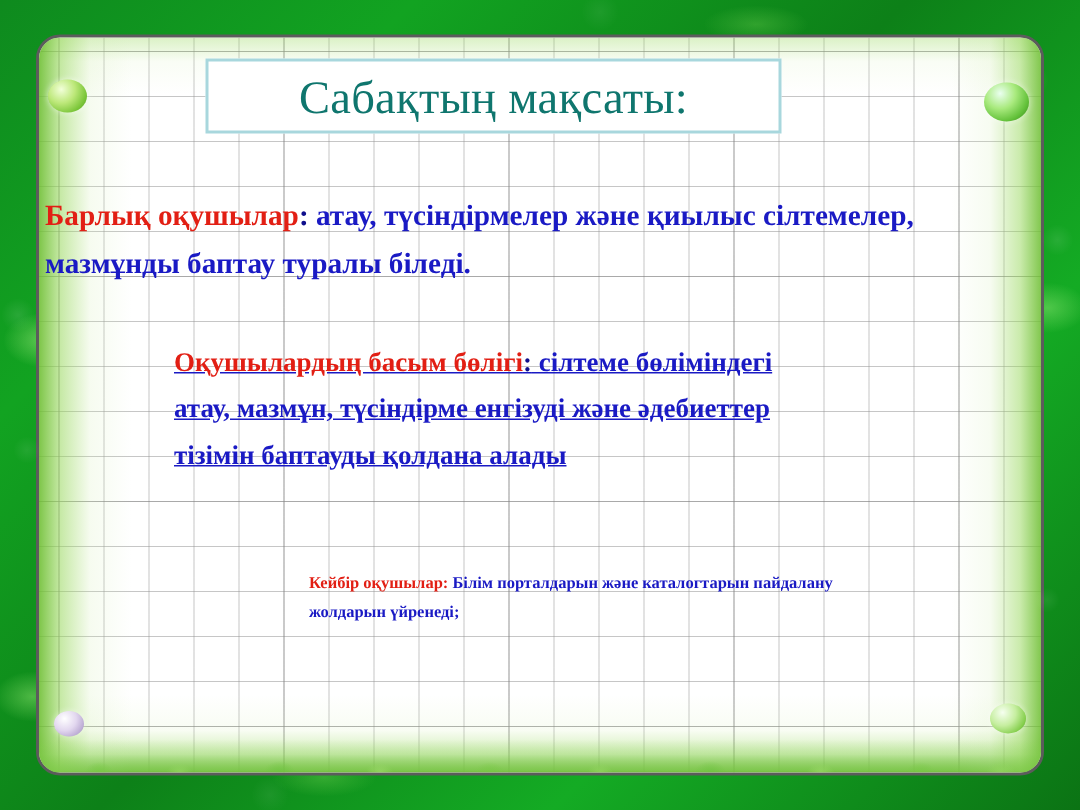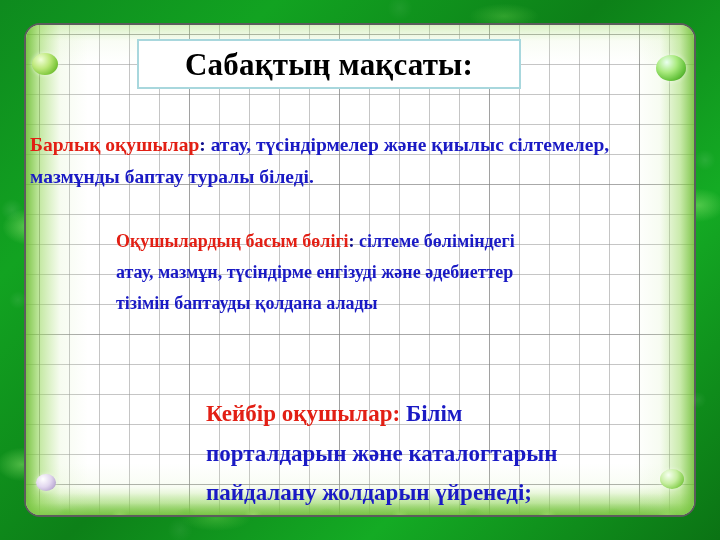--- a/index.html
+++ b/index.html
@@ -153,23 +153,23 @@
     width: 384px;
     height: 50px;
     box-sizing: border-box;
     background: #ffffff;
     border: 2px solid #a8d7dd;
     display: flex;
     align-items: center;
     justify-content: center;
   }
   #title-text {
-    color: #000000;
+    color: #0f766e;
     font-size: 31px;
-    font-weight: bold;
+    font-weight: normal;
     line-height: 1;
     letter-spacing: .2px;
     white-space: nowrap;
   }
 
   .para {
     position: absolute;
     font-weight: bold;
     color: #1a1ac4;
   }
@@ -182,26 +182,27 @@
     width: 600px;
     font-size: 19.5px;
     line-height: 1.65;
   }
   #para-2 {
     left: 116px;
     top: 226px;
     width: 420px;
     font-size: 18px;
     line-height: 1.72;
+    text-decoration: underline;
   }
   #para-3 {
     left: 206px;
-    top: 394px;
+    top: 380px;
     width: 360px;
-    font-size: 23px;
+    font-size: 11px;
     line-height: 1.72;
   }
 </style>
 </head>
 <body>
 
 <div id="slide">
 
   <div id="panel">
     <div id="grid"></div>

